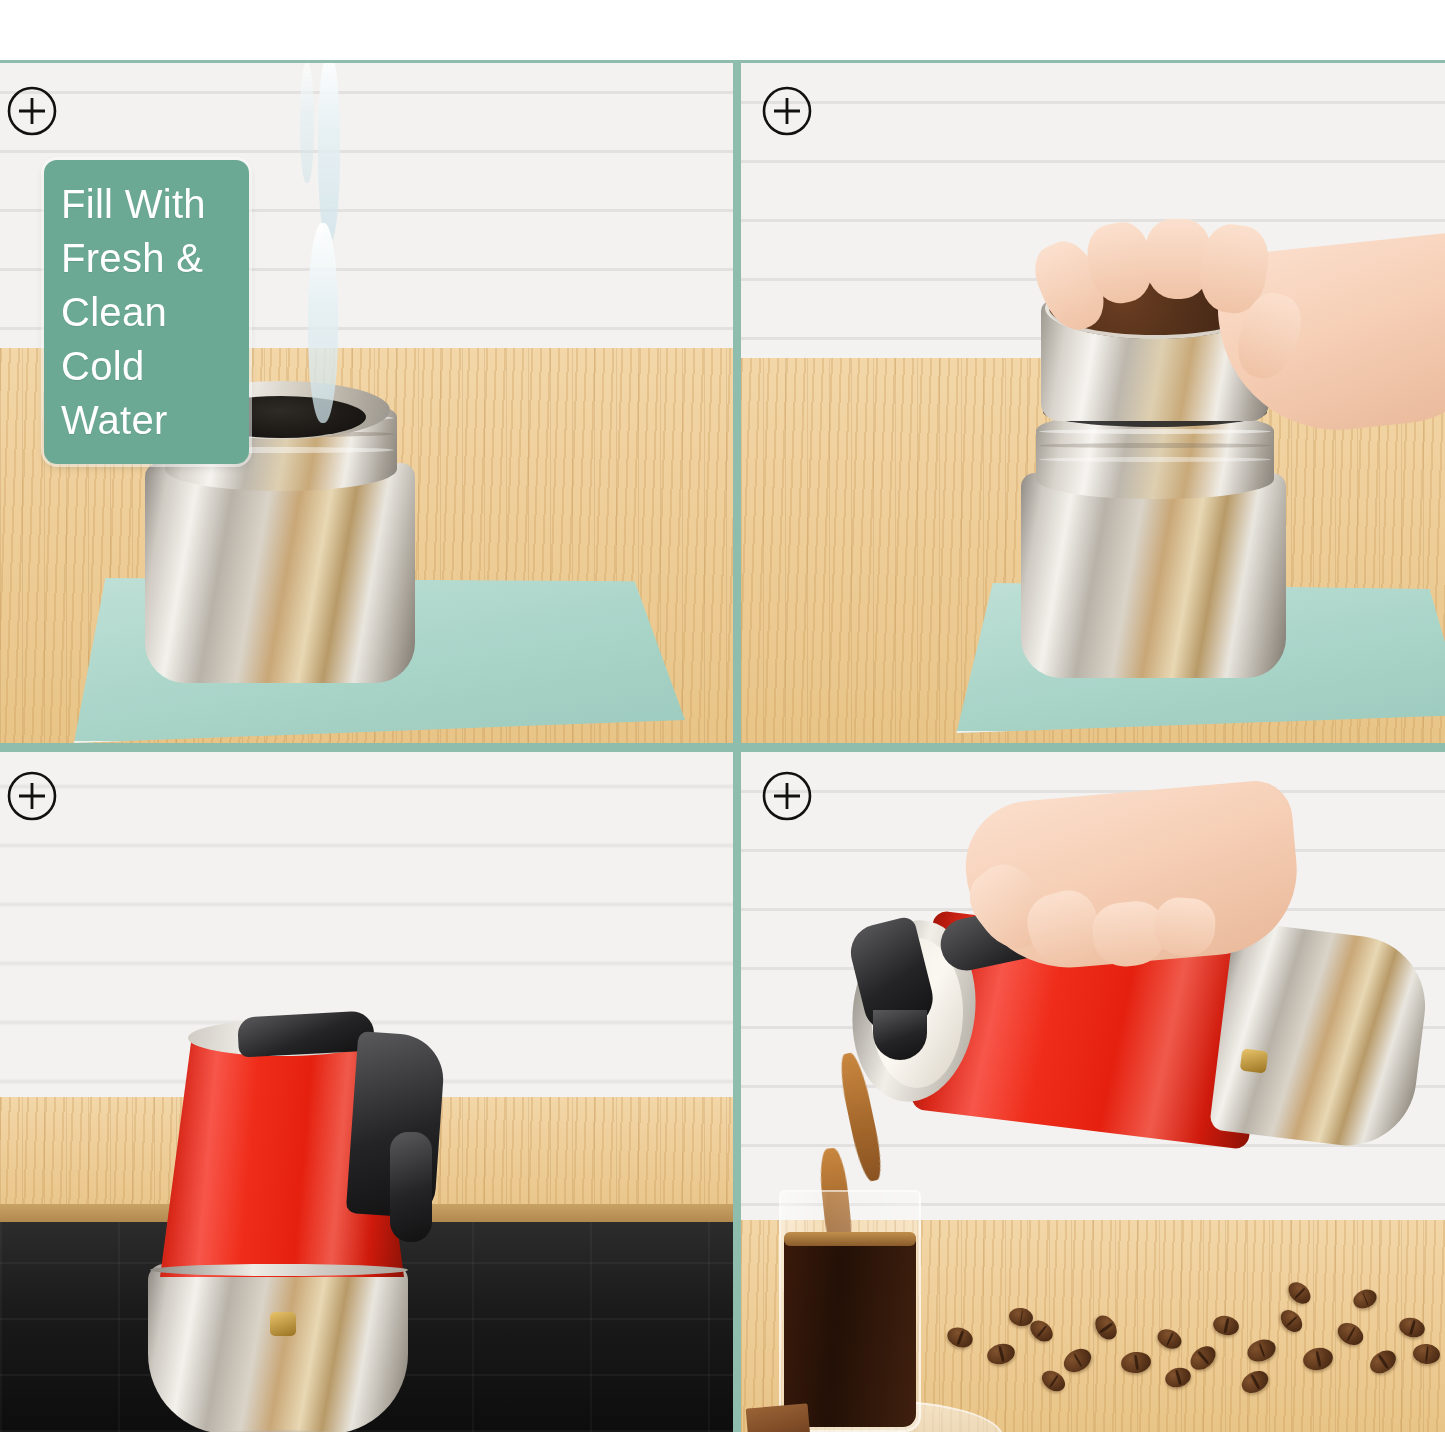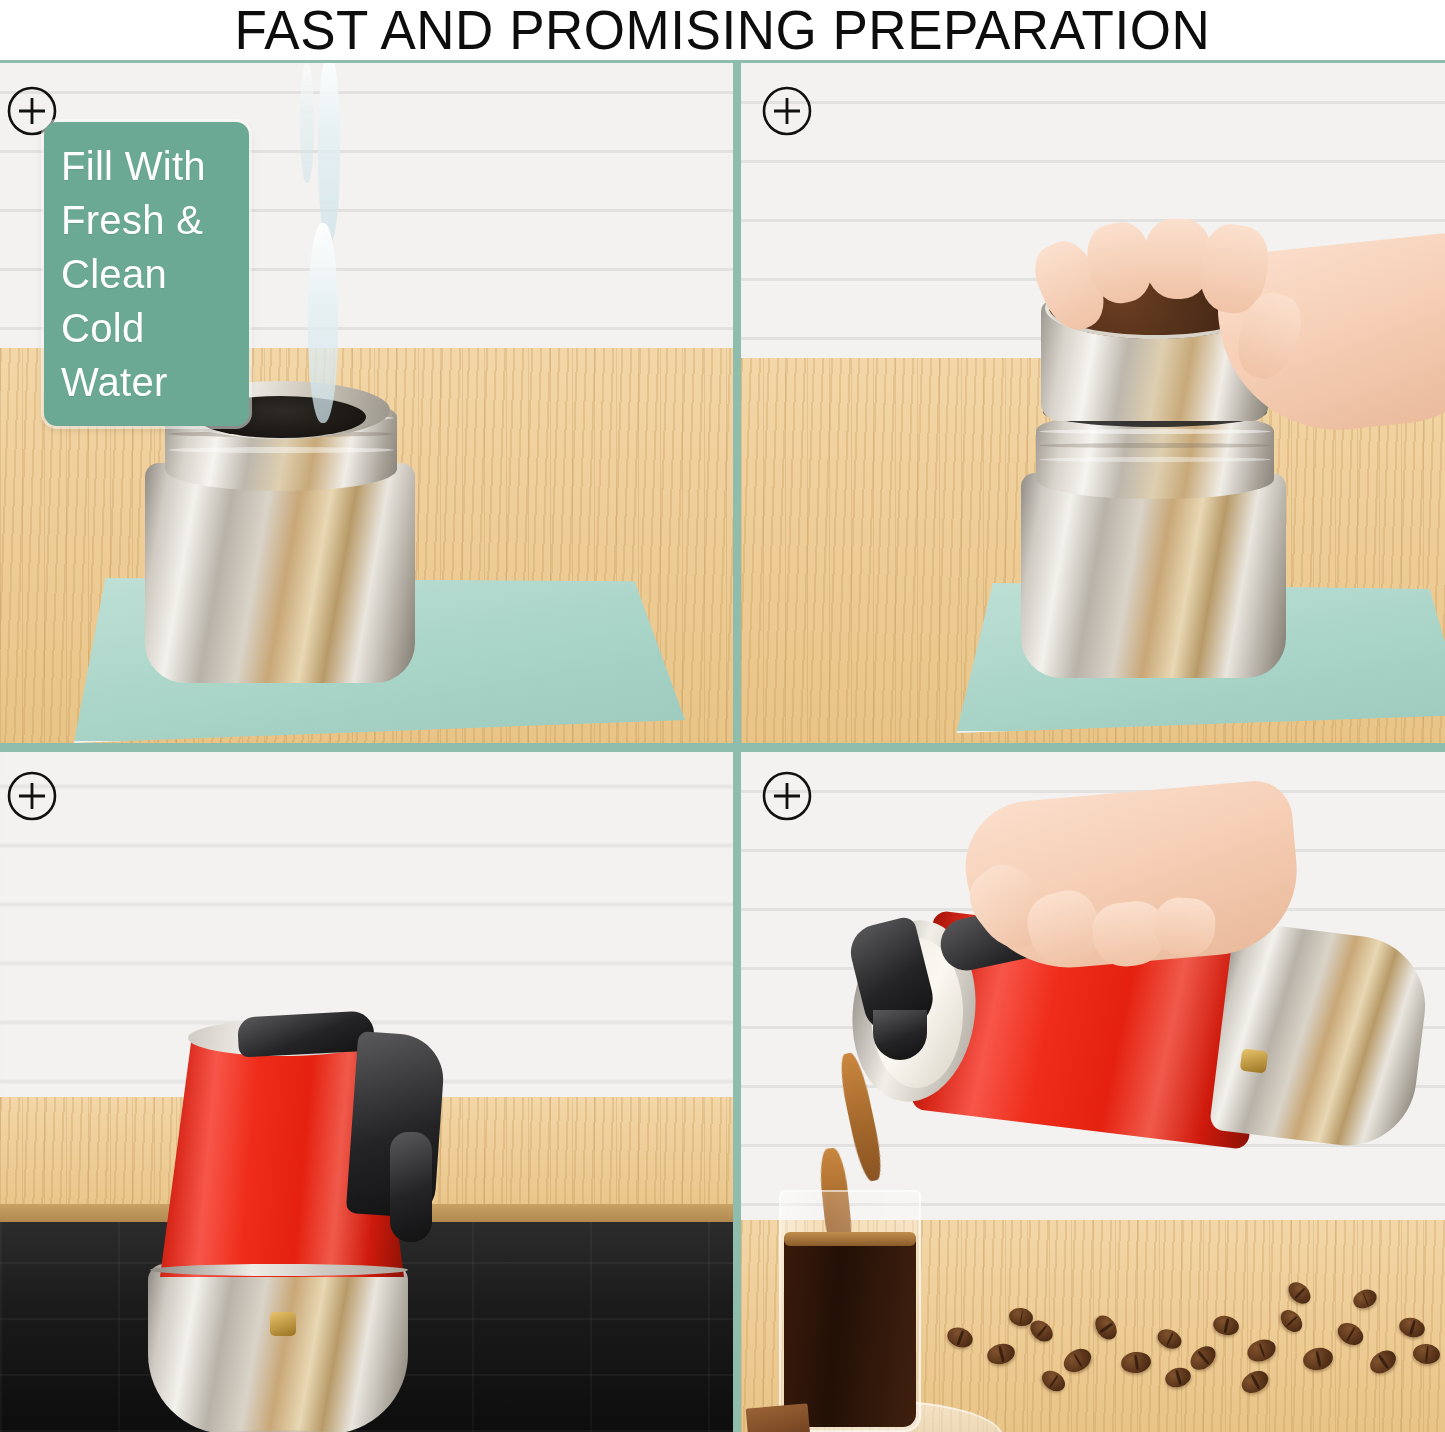--- a/index.html
+++ b/index.html
@@ -227,42 +227,40 @@
 
   
   .card{
     position:absolute;
     z-index:8;
     background:#6ba995;
     border-radius:13px;
     box-shadow:0 0 0 3px rgba(255,255,255,.50), 0 3px 9px rgba(0,0,0,.14);
     box-sizing:border-box;
     padding:17px 14px 17px 17px;
+    margin-top:38px;
   }
   .card-text{
     color:#ffffff;
     font-family:"Liberation Sans",sans-serif;
     font-weight:400;
     font-size:40px;
     line-height:54px;
     letter-spacing:.3px;
     white-space:pre-line;
     text-shadow:0 1px 1px rgba(0,0,0,.08);
   }
 
   .c1{left:44px; top:59px;  width:205px;}
 </style>
 </head>
 <body>
 
 <div class="page">
 
-  <div class="title-bar">
-    <div class="title-text">FAST AND PROMISING PREPARATION</div>
-  </div>
 
   <div class="grid">
 
     <div class="panel p1">
       <div class="scene">
         <div class="wall" style="height:290px">
           <div class="row" style="top:-30px"></div>
           <div class="row" style="top:29px;left:-90px"></div>
           <div class="row" style="top:88px"></div>
           <div class="row" style="top:147px;left:-90px"></div>

